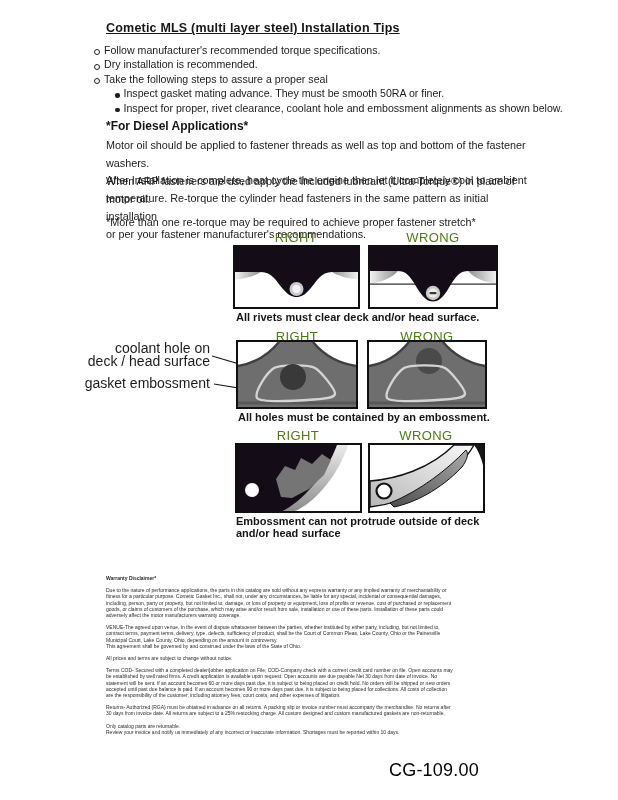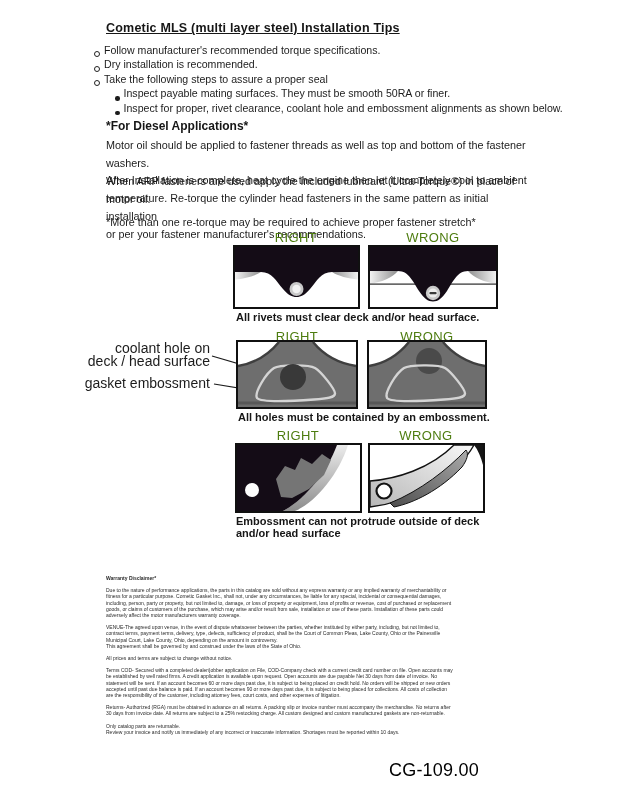--- a/index.html
+++ b/index.html
@@ -1,21 +1,21 @@
 <!DOCTYPE html>
 <html><head>
 <meta charset="utf-8">
 <style>
   html,body{margin:0;padding:0;background:#ffffff;}
   .page{position:relative;width:618px;height:800px;background:#ffffff;overflow:hidden;
         font-family:"Liberation Sans",sans-serif;color:#1f1f1f;padding-left:8px;}
   .abs{position:absolute;}
   .page-title{font-size:12.5px;font-weight:700;text-decoration:underline;letter-spacing:.2px;color:#161616;}
   .bullets{font-size:10.6px;line-height:14.4px;color:#1c1c1c;}
-  .b-row{display:flex;align-items:flex-end;}
+  .b-row{display:flex;align-items:center;}
   .dot-open{width:4px;height:4px;border:1px solid #222;border-radius:50%;margin:4px 4px 0 0;flex:0 0 auto;}
   .sub{margin-left:21px;}
   .dot-fill{width:4.5px;height:4.5px;background:#1c1c1c;border-radius:50%;margin:4px 4px 0 0;flex:0 0 auto;}
   .sec-head{font-size:12px;font-weight:700;color:#161616;}
   .body-p{font-size:10.8px;line-height:18px;white-space:pre-line;color:#1c1c1c;width:436px;}
   .rw-label{font-size:13px;letter-spacing:.4px;color:#4d7c0f;transform:translateX(-50%);white-space:nowrap;}
   .caption{font-size:11px;font-weight:700;color:#161616;white-space:pre-line;line-height:11.5px;}
   .ptr-label{font-size:14px;line-height:12.5px;color:#1c1c1c;text-align:right;width:155px;}
   .panel-svg{display:block;}
   .warranty{font-size:5px;line-height:6.2px;color:#2a2a2a;width:432px;}
@@ -63,21 +63,21 @@
     <div class="b-row">
       <span class="dot-open"></span>
       <span>Dry installation is recommended.</span>
     </div>
     <div class="b-row">
       <span class="dot-open"></span>
       <span>Take the following steps to assure a proper seal</span>
     </div>
     <div class="b-row sub">
       <span class="dot-fill"></span>
-      <span>Inspect payable mating surfaces.  They must be smooth 50RA or finer.</span>
+      <span>Inspect gasket mating advance.  They must be smooth 50RA or finer.</span>
     </div>
     <div class="b-row sub">
       <span class="dot-fill"></span>
       <span>Inspect for proper, rivet clearance, coolant hole and embossment alignments as shown below.</span>
     </div>
   </div>
 
   <div class="abs sec-head" style="left:106px;top:119px;">*For Diesel Applications*</div>
   <div class="abs body-p" style="left:106px;top:136px;">Motor oil should be applied to fastener threads as well as top and bottom of the fastener washers.
 When ARP fasteners are used apply the included lubricant (Ultra-Torque®) in place of motor oil.</div>

